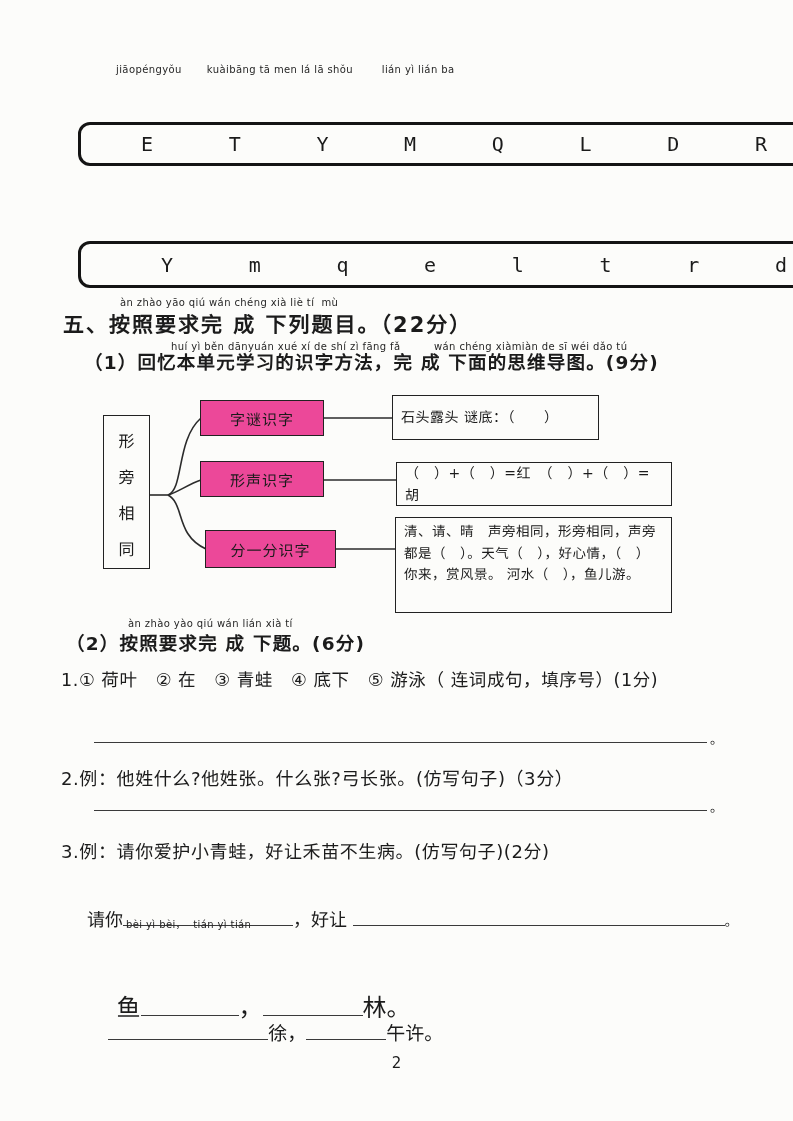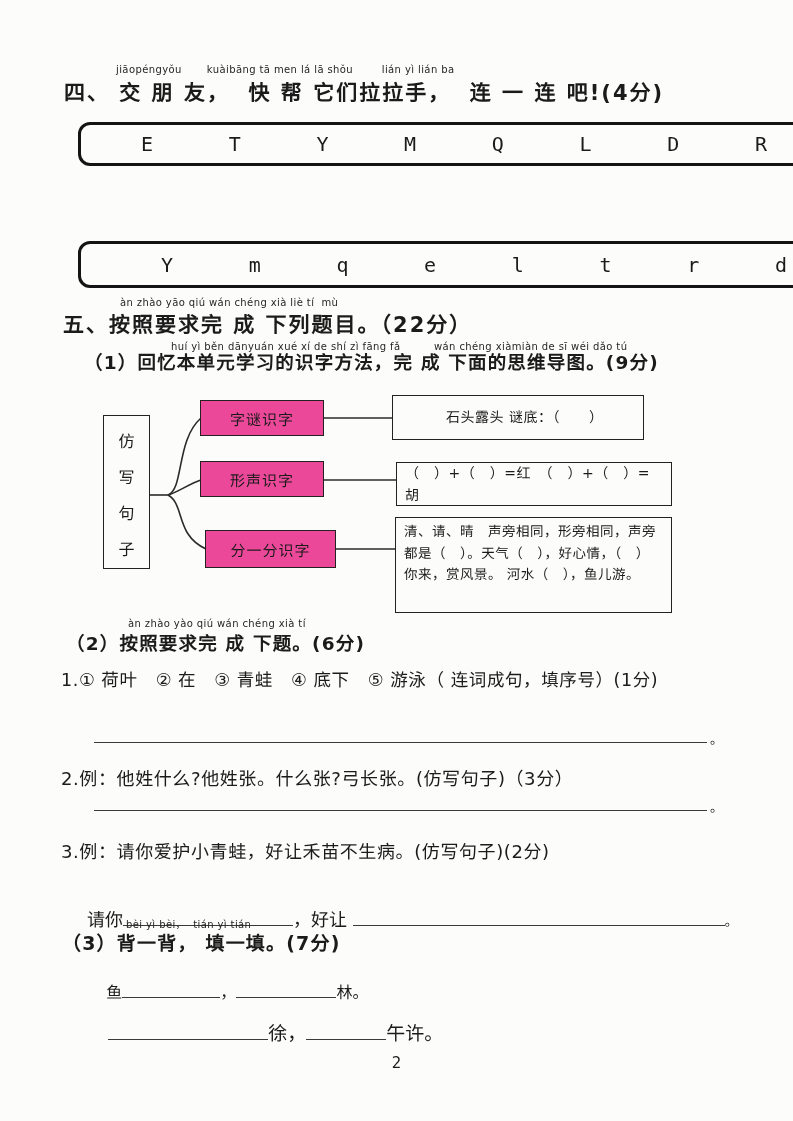--- a/index.html
+++ b/index.html
@@ -41,21 +41,20 @@
   .fillrow{white-space:pre;}
   .uline{display:inline-block;border-bottom:1.7px solid #3a3a3a;height:.95em;}
   .pageno{position:absolute;left:0;right:0;text-align:center;font-size:15px;}
 </style>
 </head>
 <body>
 
 <div class="page">
 
   <div class="abs pinyin" style="left:116px;top:64px;">jiāopéngyǒu       kuàibāng tā men lá lā shǒu        lián yì lián ba</div>
-  <div class="abs h1" style="left:64px;top:76px;">四、 交 朋 友，  快 帮 它们拉拉手，  连 一 连 吧!(4分)</div>
 
   <div class="lbox" style="top:122px;height:38px;padding:0 78px 0 60px;">
       <span class="letter">E</span>
       <span class="letter">T</span>
       <span class="letter">Y</span>
       <span class="letter">M</span>
       <span class="letter">Q</span>
       <span class="letter">L</span>
       <span class="letter">D</span>
       <span class="letter">R</span>
@@ -86,61 +85,60 @@
         <path d="M168 107 C184 101 176 52 201 30"></path>
         <path d="M168 107 C176 105 189 96 201 92"></path>
         <path d="M168 107 C185 116 175 147 206 161"></path>
         <path d="M322 30 H392"></path>
         <path d="M322 92 H396"></path>
         <path d="M334 161 H395"></path>
       </g>
     </svg>
 
     <div class="rootbox" style="left:103px;top:27px;width:45px;height:152px;">
-      <div class="vtext">仿写句子</div>
+      <div class="vtext">形旁相同</div>
     </div>
 
     <div class="nodebox" style="left:200px;top:12px;width:122px;height:34px;">字谜识字</div>
     <div class="nodebox" style="left:205px;top:142px;width:129px;height:36px;">分一分识字</div>
     <div class="nodebox" style="left:200px;top:73px;width:122px;height:34px;">形声识字</div>
 
-    <div class="ansbox" style="left:392px;top:7px;width:205px;height:43px;padding-left:45px;">
+    <div class="ansbox" style="left:392px;top:7px;width:205px;height:43px;">
       <span class="txt">石头露头  谜底：（　　）</span>
     </div>
     <div class="ansbox" style="left:396px;top:74px;width:274px;height:42px;">
       <span class="txt">（　）+（　）=红　（　）+（　）=胡</span>
     </div>
     <div class="ansbox multi" style="left:395px;top:129px;width:275px;height:94px;">
       <span class="txt">清、请、晴　声旁相同，形旁相同，声旁都是（　）。天气（　），好心情，（　）你来，赏风景。 河水（　），鱼儿游。</span>
     </div>
   </div>
 
-  <div class="abs pinyin" style="left:128px;top:618px;">àn zhào yào qiú wán chéng xià tí</div>
+  <div class="abs pinyin" style="left:128px;top:618px;">àn zhào yào qiú wán lián xià tí</div>
   <div class="abs sub" style="left:66px;top:629px;">（2）按照要求完 成 下题。(6分)</div>
 
   <div class="abs body-line" style="left:61px;top:666px;">1.① 荷叶　② 在　③ 青蛙　④ 底下　⑤ 游泳（ 连词成句，填序号）(1分)</div>
 
   <div class="ruleline" style="left:94px;top:719px;width:613px;height:23px;"></div>
   <div class="abs period" style="left:710px;top:729px;">。</div>
 
   <div class="abs body-line" style="left:61px;top:764px;font-size:18px;">2.例：他姓什么?他姓张。什么张?弓长张。(仿写句子)（3分）</div>
 
   <div class="ruleline" style="left:94px;top:787px;width:613px;height:23px;"></div>
   <div class="abs period" style="left:710px;top:797px;">。</div>
 
   <div class="abs body-line" style="left:61px;top:837px;font-size:18px;">3.例：请你爱护小青蛙，好让禾苗不生病。(仿写句子)(2分)</div>
 
   <div class="abs fillrow" style="left:64px;top:884px;font-size:18px;">
     <span>请你</span><span class="uline" style="width:170px;"></span><span>，好让 </span><span class="uline" style="width:372px;"></span><span class="period">。</span>
   </div>
 
   <div class="abs pinyin" style="left:126px;top:916px;">bèi yì bèi，  tián yì tián</div>
-  <div class="abs sub" style="left:62px;top:928px;font-size:19px;">（3）背一背， 填一填。(7分)</div>
 
-  <div class="abs fillrow" style="left:86px;top:960px;font-size:16px;">
+  <div class="abs fillrow" style="left:86px;top:960px;font-size:24px;">
     <span>鱼</span><span class="uline" style="width:98px;"></span><span>，</span><span class="uline" style="width:100px;"></span><span>林。</span>
   </div>
 
   <div class="abs fillrow" style="left:84px;top:996px;font-size:19px;">
     <span class="uline" style="width:160px;"></span><span>徐，</span><span class="uline" style="width:80px;"></span><span>午许。</span>
   </div>
 
   <div class="pageno" style="top:1054px;">2</div>
 
 </div>

